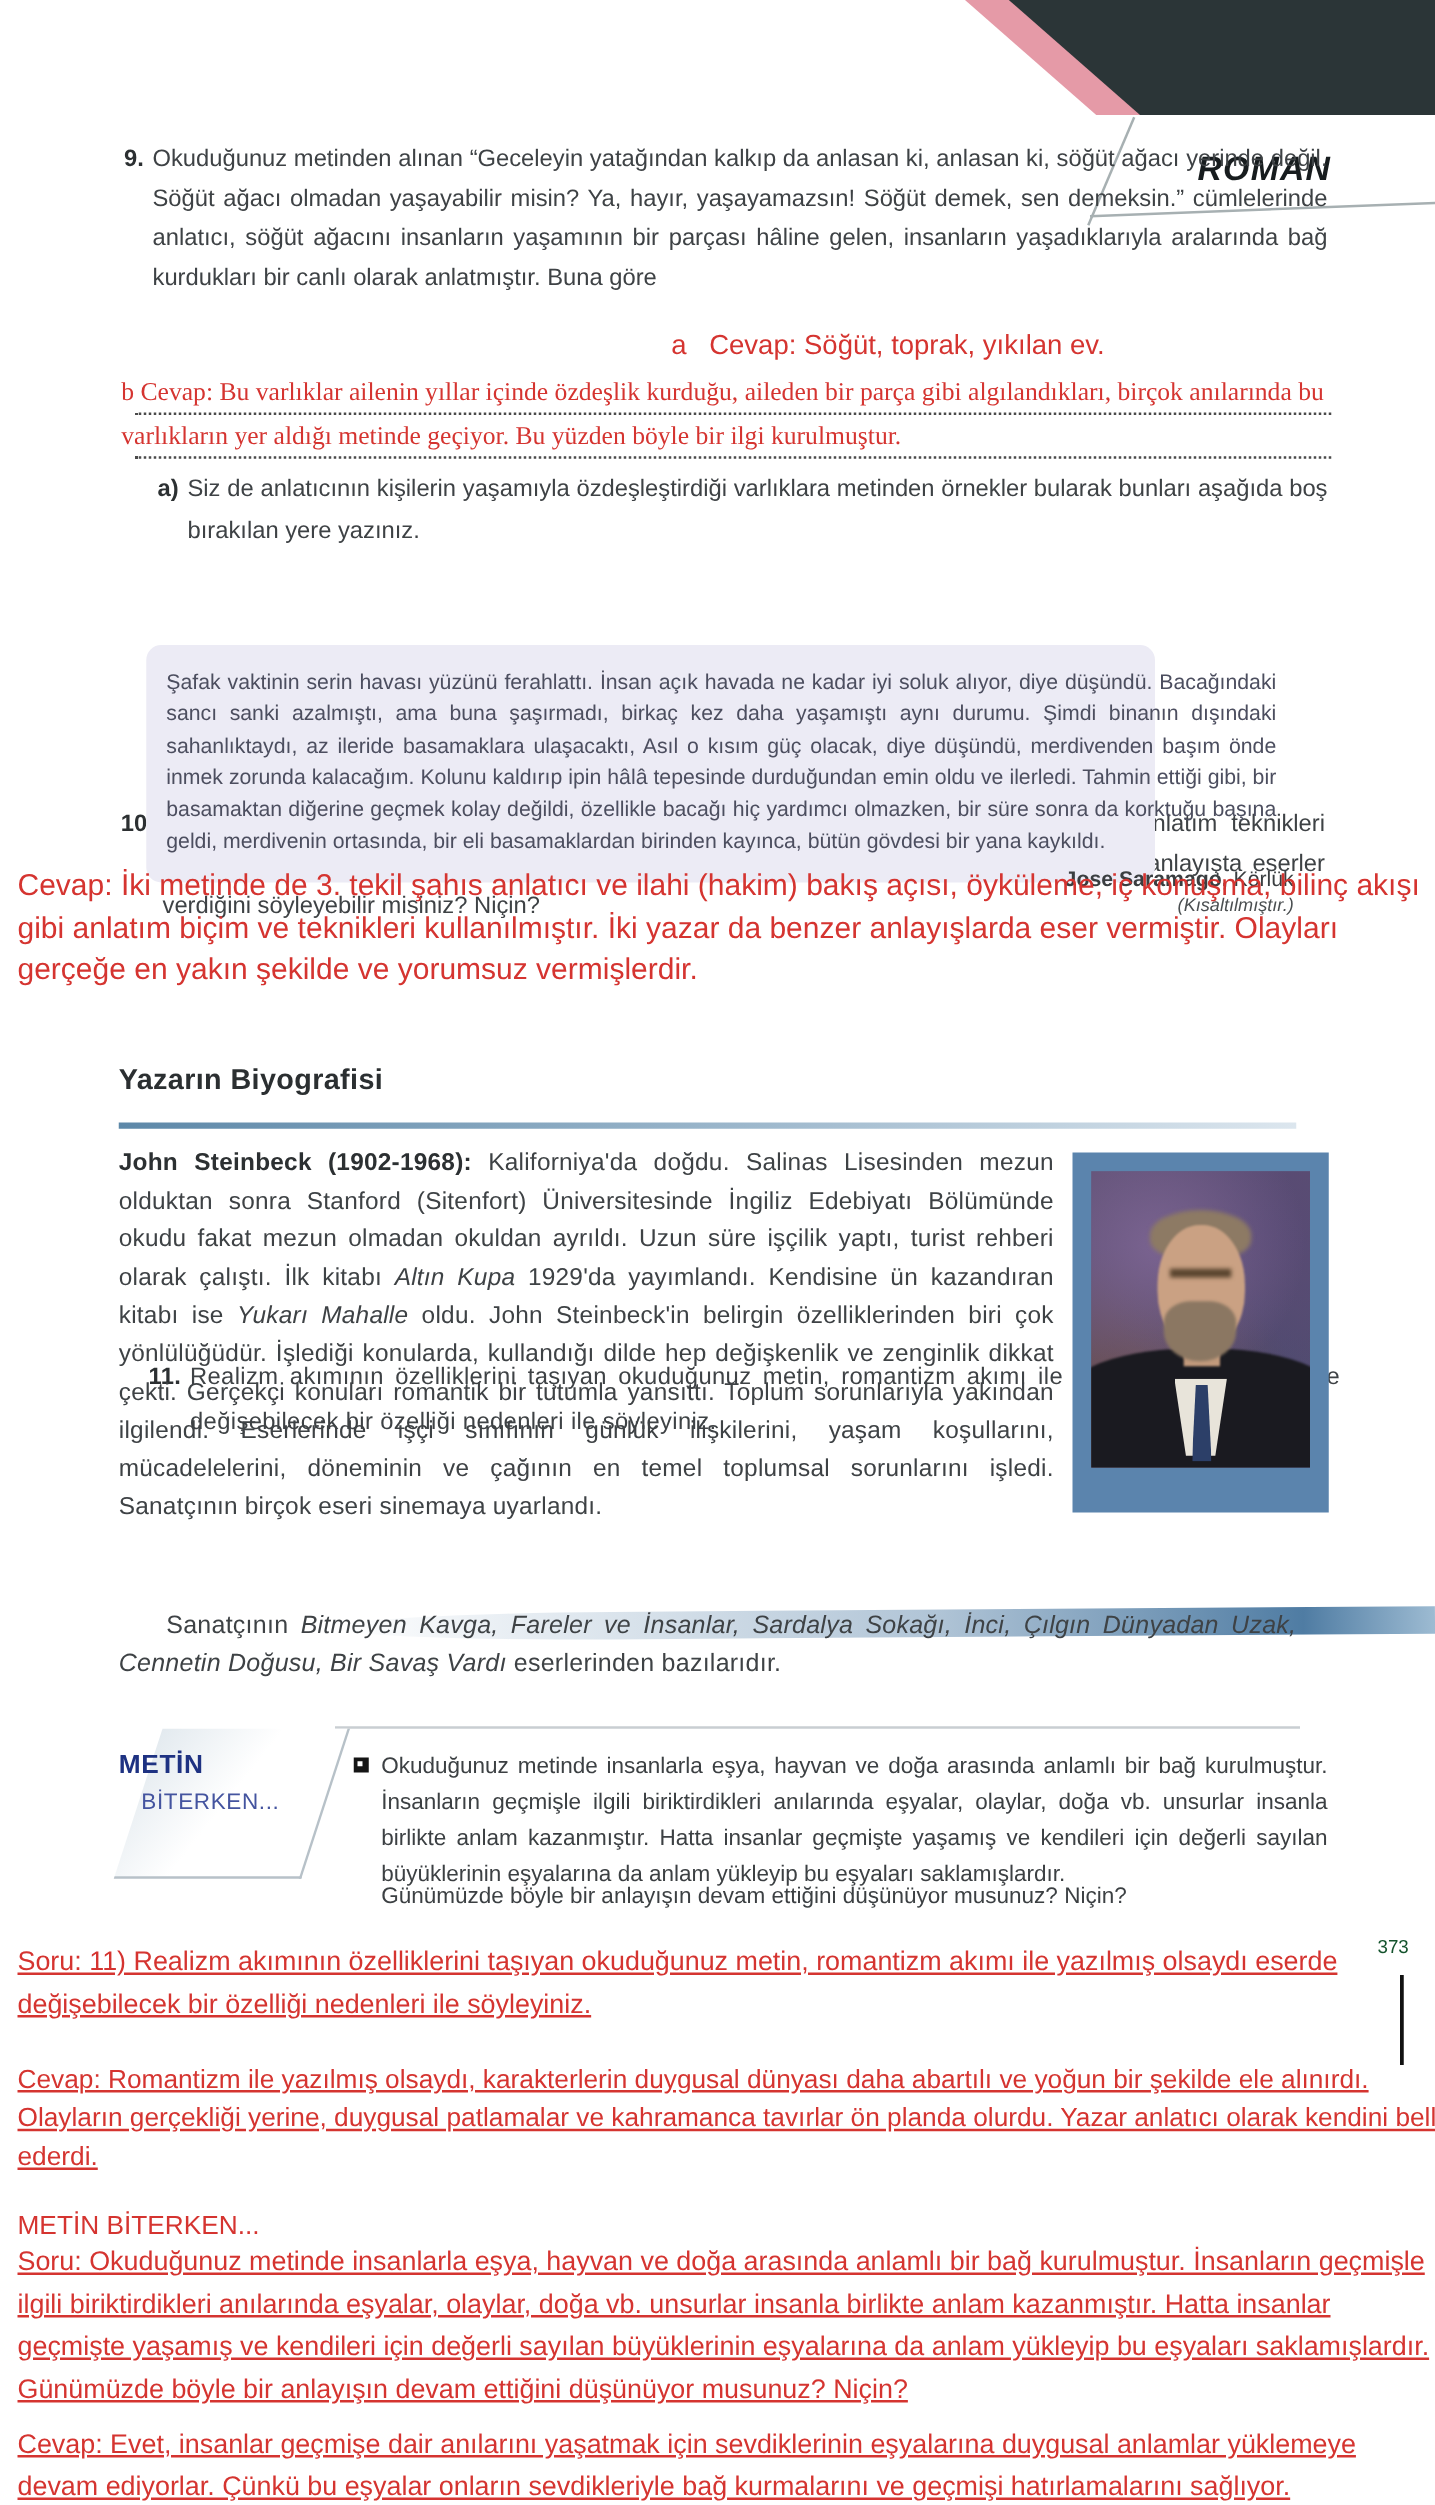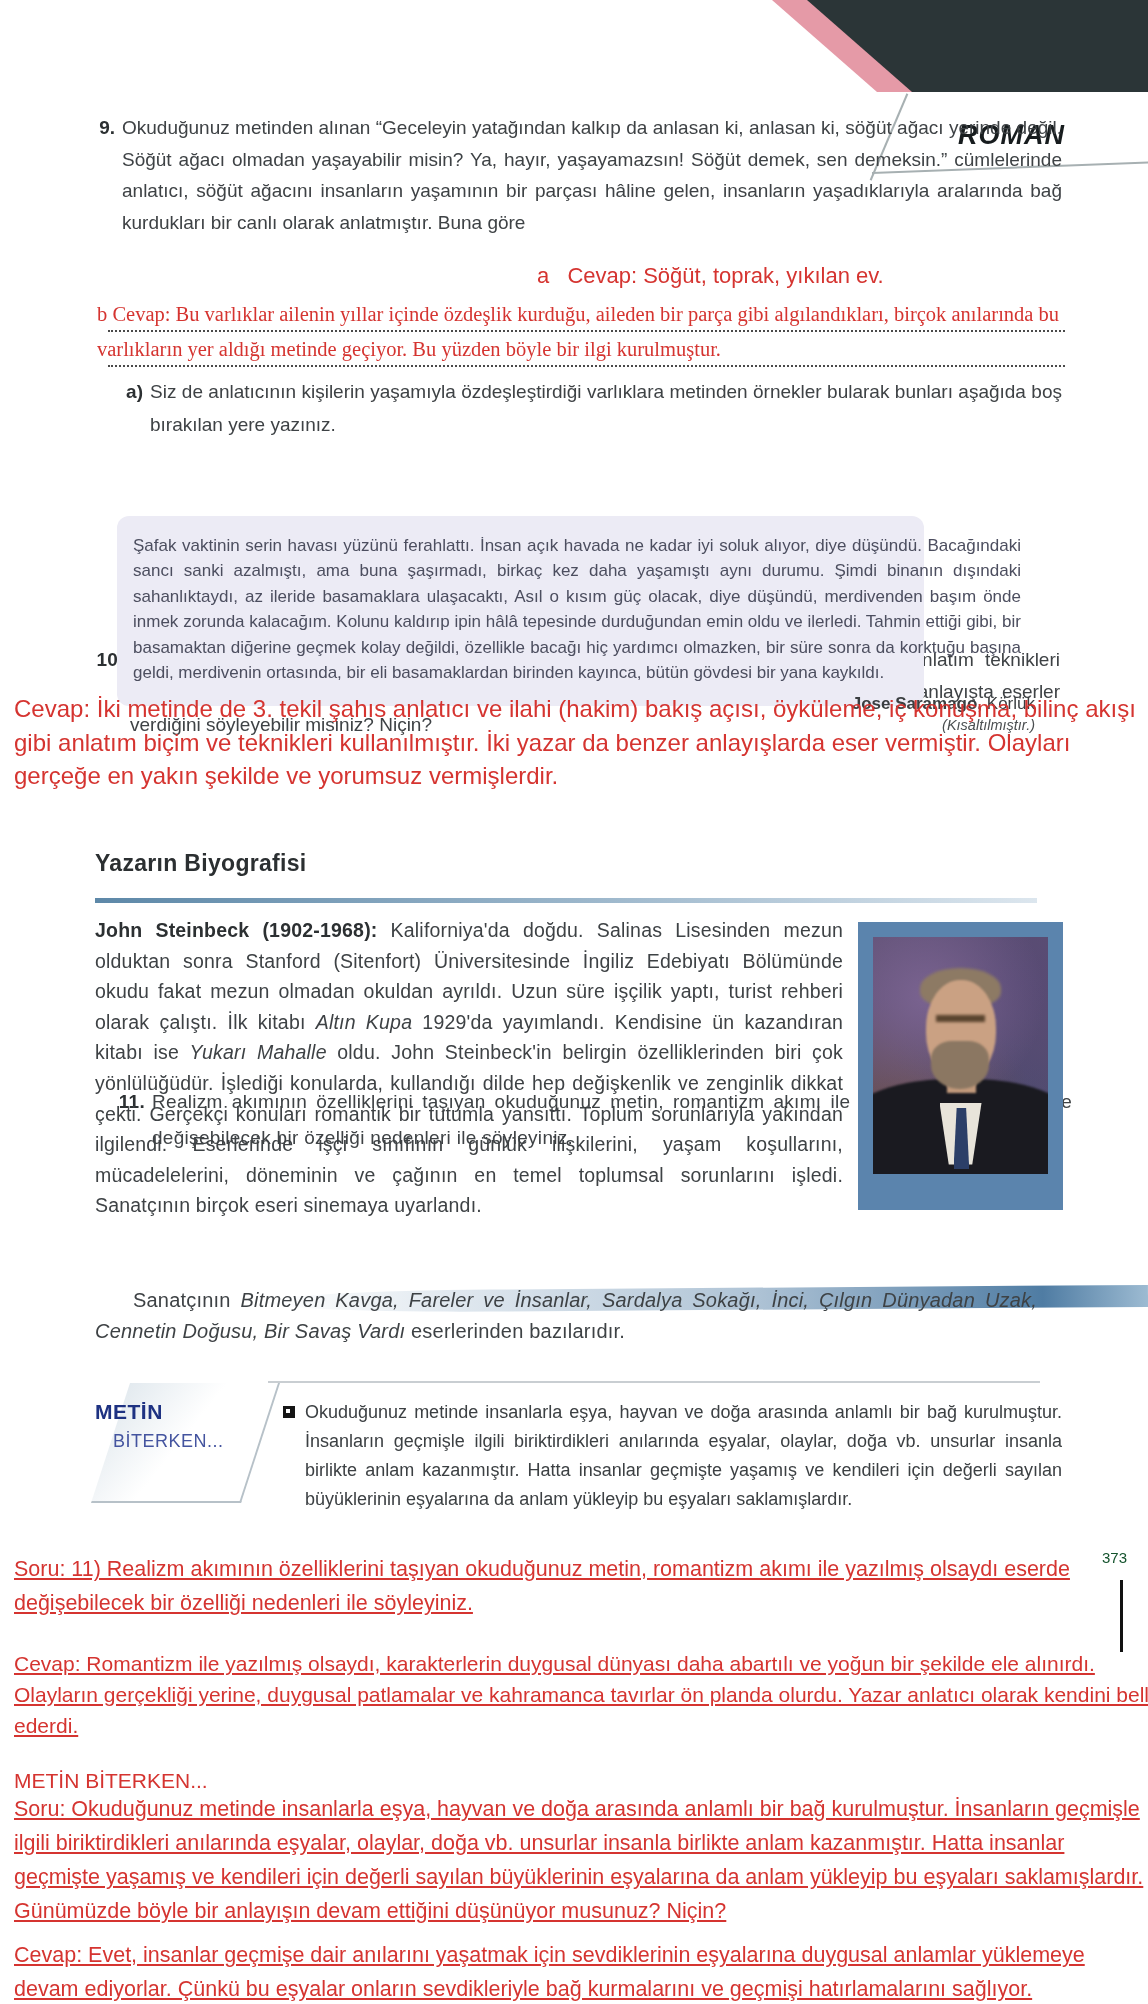--- a/index.html
+++ b/index.html
@@ -153,20 +153,21 @@
       <div class="ph-beard"></div>
     </div>
   </div>
 
   <div class="mb-rule"></div>
   <div class="mb-shape"></div>
   <div class="mb-l1">METİN</div>
   <div class="mb-l2">BİTERKEN...</div>
   <div class="mb-bullet"></div>
   <div class="mb-text">Okuduğunuz metinde insanlarla eşya, hayvan ve doğa arasında anlamlı bir bağ kurulmuştur. İnsanların geçmişle ilgili biriktirdikleri anılarında eşyalar, olaylar, doğa vb. unsurlar insanla birlikte anlam kazanmıştır. Hatta insanlar geçmişte yaşamış ve kendileri için değerli sayılan büyüklerinin eşyalarına da anlam yükleyip bu eşyaları saklamışlardır.</div>
+  <div class="mb-q">Günümüzde böyle bir anlayışın devam ettiğini düşünüyor musunuz? Niçin?</div>
 
   <div class="pageno">373</div>
   <div class="vbar"></div>
 
   <div class="red note" style="left:14px;top:1552px;width:1134px;">Soru: 11) Realizm akımının özelliklerini taşıyan okuduğunuz metin, romantizm akımı ile yazılmış olsaydı eserde değişebilecek bir özelliği nedenleri ile söyleyiniz.</div>
   <div class="red note" style="left:14px;top:1648px;width:1140px;line-height:31px;font-size:21px;">Cevap: Romantizm ile yazılmış olsaydı, karakterlerin duygusal dünyası daha abartılı ve yoğun bir şekilde ele alınırdı. Olayların gerçekliği yerine, duygusal patlamalar ve kahramanca tavırlar ön planda olurdu. Yazar anlatıcı olarak kendini belli ederdi.</div>
   <div class="red" style="left:14px;top:1741px;font-size:21px;margin-top:28px;">METİN BİTERKEN...</div>
   <div class="red note" style="left:14px;top:1792px;width:1140px;">Soru: Okuduğunuz metinde insanlarla eşya, hayvan ve doğa arasında anlamlı bir bağ kurulmuştur. İnsanların geçmişle ilgili biriktirdikleri anılarında eşyalar, olaylar, doğa vb. unsurlar insanla birlikte anlam kazanmıştır. Hatta insanlar geçmişte yaşamış ve kendileri için değerli sayılan büyüklerinin eşyalarına da anlam yükleyip bu eşyaları saklamışlardır. Günümüzde böyle bir anlayışın devam ettiğini düşünüyor musunuz? Niçin?</div>
   <div class="red note" style="left:14px;top:1938px;width:1140px;">Cevap: Evet, insanlar geçmişe dair anılarını yaşatmak için sevdiklerinin eşyalarına duygusal anlamlar yüklemeye devam ediyorlar. Çünkü bu eşyalar onların sevdikleriyle bağ kurmalarını ve geçmişi hatırlamalarını sağlıyor.</div>
 

